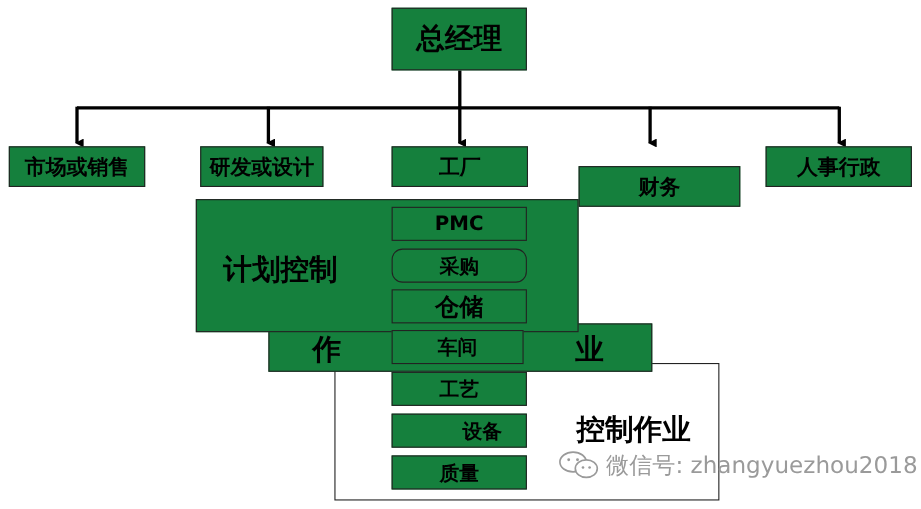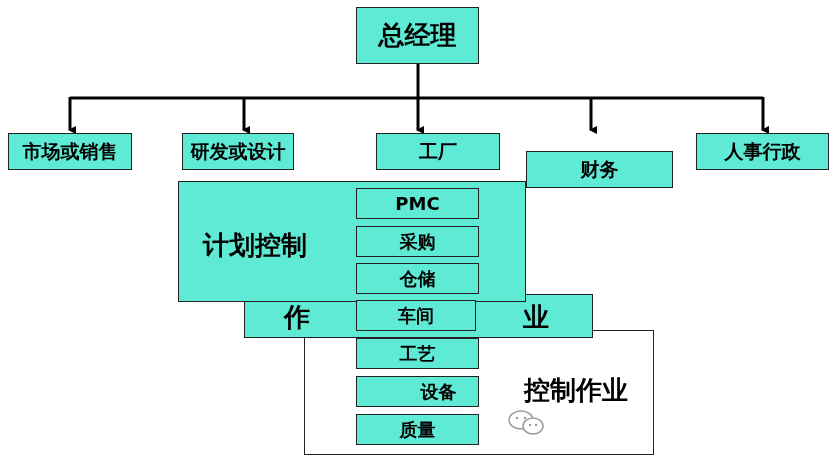--- a/index.html
+++ b/index.html
@@ -1,19 +1,19 @@
 <!DOCTYPE html>
 <html><head>
   <meta charset="utf-8">
   <style>
     html, body { margin: 0; padding: 0; background: #ffffff; }
     body { width: 837px; height: 463px; position: relative; overflow: hidden;
       font-family: "DejaVu Sans", "Liberation Sans", sans-serif; color: #000; }
     .box { position: absolute; box-sizing: border-box; border: 1.5px solid #222;
-      background: #5eead4; display: flex; align-items: center; justify-content: center;
+      background: #15803d; display: flex; align-items: center; justify-content: center;
       font-weight: bold; }
     .lbl { position: absolute; font-weight: bold; white-space: nowrap; }
     svg.conn { position: absolute; left: 0; top: 0; }
     .wm { position: absolute; left: 507px; top: 409px; display: flex; align-items: center;
       color: #9a9a9a; font-size: 21px; font-family: "DejaVu Sans", sans-serif; }
     .wm svg { margin-right: 4px; }
   </style>
 </head>
 <body>
 
@@ -35,21 +35,21 @@
 <div class="box" style="left:356px;top:7px;width:123px;height:57px;font-size:26px;">
   <span>总经理</span>
 </div>
 
 <div class="box" style="left:8px;top:133px;width:124px;height:37px;font-size:19px;">
   <span>市场或销售</span>
 </div>
 <div class="box" style="left:182px;top:133px;width:112px;height:37px;font-size:19px;">
   <span>研发或设计</span>
 </div>
-<div class="box" style="left:356px;top:133px;width:124px;height:37px;font-size:19px;margin-left:20px;">
+<div class="box" style="left:356px;top:133px;width:124px;height:37px;font-size:19px;">
   <span>工厂</span>
 </div>
 <div class="box" style="left:526px;top:151px;width:147px;height:37px;font-size:19px;">
   <span>财务</span>
 </div>
 <div class="box" style="left:696px;top:133px;width:133px;height:37px;font-size:19px;">
   <span>人事行政</span>
 </div>
 
 <div class="box" style="left:304px;top:330px;width:350px;height:125px;background:transparent;"></div>
@@ -58,24 +58,24 @@
 <div class="box" style="left:244px;top:294px;width:349px;height:44px;"></div>
 <div class="lbl" style="left:284px;top:300px;font-size:26px;">作</div>
 <div class="lbl" style="left:523px;top:300px;font-size:26px;">业</div>
 
 <div class="box" style="left:178px;top:181px;width:348px;height:121px;"></div>
 <div class="lbl" style="left:203px;top:228px;font-size:26px;">计划控制</div>
 
 <div class="box" style="left:356px;top:188px;width:123px;height:31px;font-size:18px;text-align:center;">
   <span>PMC</span>
 </div>
-<div class="box" style="left:356px;top:226px;width:123px;height:31px;font-size:18px;">
+<div class="box" style="left:356px;top:226px;width:123px;height:31px;font-size:18px;border-radius:10px;">
   <span>采购</span>
 </div>
-<div class="box" style="left:356px;top:263px;width:123px;height:31px;font-size:18px;">
+<div class="box" style="left:356px;top:263px;width:123px;height:31px;font-size:22px;">
   <span>仓储</span>
 </div>
 <div class="box" style="left:356px;top:300px;width:120px;height:31px;font-size:18px;">
   <span>车间</span>
 </div>
 <div class="box" style="left:356px;top:338px;width:123px;height:31px;font-size:18px;align-items:center;">
   <span>工艺</span>
 </div>
 <div class="box" style="left:356px;top:376px;width:123px;height:31px;font-size:18px;padding-left:42px;">
   <span>设备</span>
@@ -86,13 +86,14 @@
 
 <div class="wm">
   <svg width="40" height="28" viewBox="0 0 40 28">
     <ellipse cx="14" cy="11" rx="12" ry="9" fill="none" stroke="#9a9a9a" stroke-width="1.5"></ellipse>
     <circle cx="10" cy="9" r="1.3" fill="#9a9a9a"></circle>
     <circle cx="18" cy="9" r="1.3" fill="#9a9a9a"></circle>
     <ellipse cx="26" cy="17" rx="10" ry="8" fill="#fff" stroke="#9a9a9a" stroke-width="1.5"></ellipse>
     <circle cx="23" cy="16" r="1.2" fill="#9a9a9a"></circle>
     <circle cx="29" cy="16" r="1.2" fill="#9a9a9a"></circle>
   </svg>
+  <span>微信号: zhangyuezhou2018</span>
 </div>
 
 </body></html>

